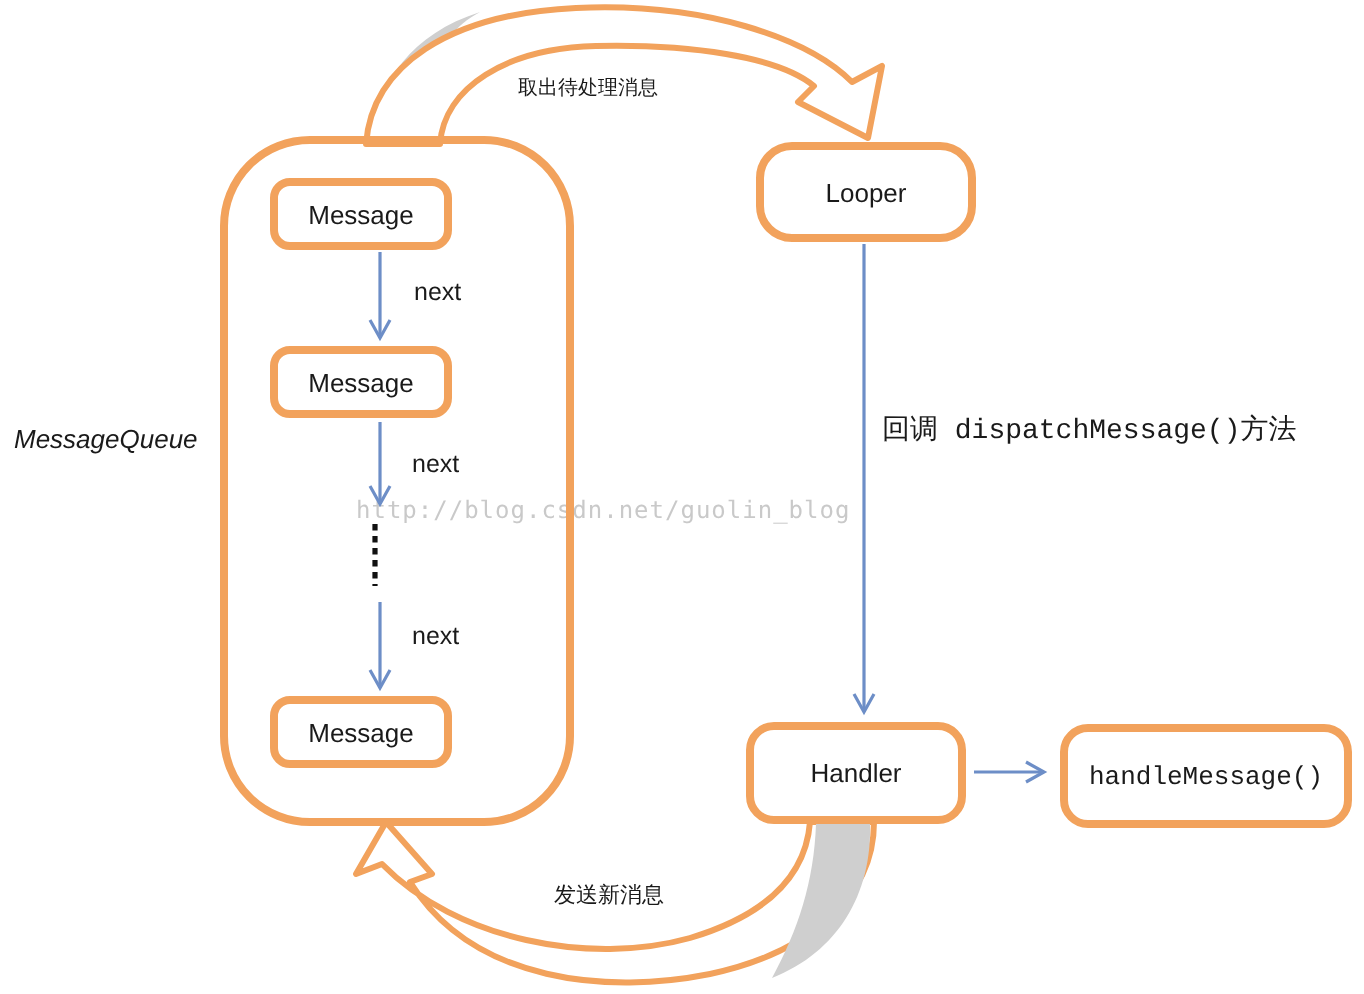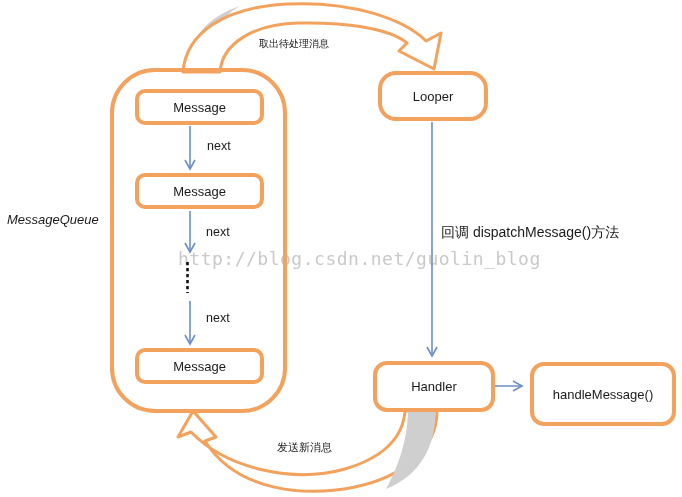--- a/index.html
+++ b/index.html
@@ -10,54 +10,54 @@
     --text:#1A1A1A;
   }
   *{margin:0;padding:0;box-sizing:border-box;}
   body{background:#fff;font-family:"Liberation Sans",sans-serif;}
   .canvas{position:relative;width:682px;height:497px;background:#fff;overflow:hidden;}
 
   
   .watermark{
     position:absolute;left:178px;top:248px;z-index:1;
     font-family:"DejaVu Sans Mono",monospace;
-    font-size:18px;letter-spacing:0.5px;color:var(--watermark);
+    font-size:12px;letter-spacing:0.5px;color:var(--watermark);
     white-space:nowrap;
   }
   svg.arrow-layer{position:absolute;left:0;top:0;z-index:2;}
 
   
   .node{
     position:absolute;z-index:3;background:#fff;
     border:4px solid var(--orange);
     display:flex;align-items:center;justify-content:center;
     color:var(--text);font-size:13px;
   }
   .queue-container{
     position:absolute;z-index:3;background:transparent;
     border:4px solid var(--orange);border-radius:45px;
     left:110px;top:68px;width:177px;height:345px;
   }
-  .msg{left:135px;width:129px;height:36px;border-radius:10px;}
+  .msg{left:135px;width:91px;height:36px;border-radius:10px;}
   .msg1{top:89px;}
   .msg2{top:173px;}
   .msg3{top:348px;}
   .looper{left:378px;top:71px;width:110px;height:50px;border-radius:18px;}
-  .handler{left:373px;top:361px;width:122px;height:51px;border-radius:14px;}
-  .handlemsg{left:530px;top:362px;width:146px;height:64px;border-radius:14px;}
+  .handler{left:373px;top:361px;width:110px;height:51px;border-radius:14px;}
+  .handlemsg{left:530px;top:362px;width:146px;height:52px;border-radius:14px;font-family:Liberation Mono, monospace;}
 
   
   .lbl{position:absolute;z-index:4;color:var(--text);white-space:nowrap;}
   .lbl-queue{left:7px;top:212px;font-size:13px;font-style:italic;}
   .lbl-next{font-size:12.5px;text-align:right;}
   .lbl-next1{left:207px;top:139px;}
   .lbl-next2{left:206px;top:225px;}
   .lbl-next3{left:206px;top:311px;}
   .lbl-top{left:259px;top:37px;font-size:10px;}
-  .lbl-dispatch{left:441px;top:224px;font-size:14px;}
+  .lbl-dispatch{left:441px;top:206px;font-size:14px;font-family:Liberation Mono, monospace;}
   .lbl-send{left:277px;top:440px;font-size:11px;}
 
   
   .block-arrow{fill:#fff;stroke:var(--orange);stroke-width:3;stroke-linejoin:round;}
   .gray-shade{fill:var(--gray-band);stroke:none;}
   .blue-line{stroke:var(--blue);stroke-width:1.6;fill:none;}
   .dots{stroke:#111;stroke-width:2.6;fill:none;stroke-dasharray:3.2 2.8;}
 </style>
 </head>
 <body>

